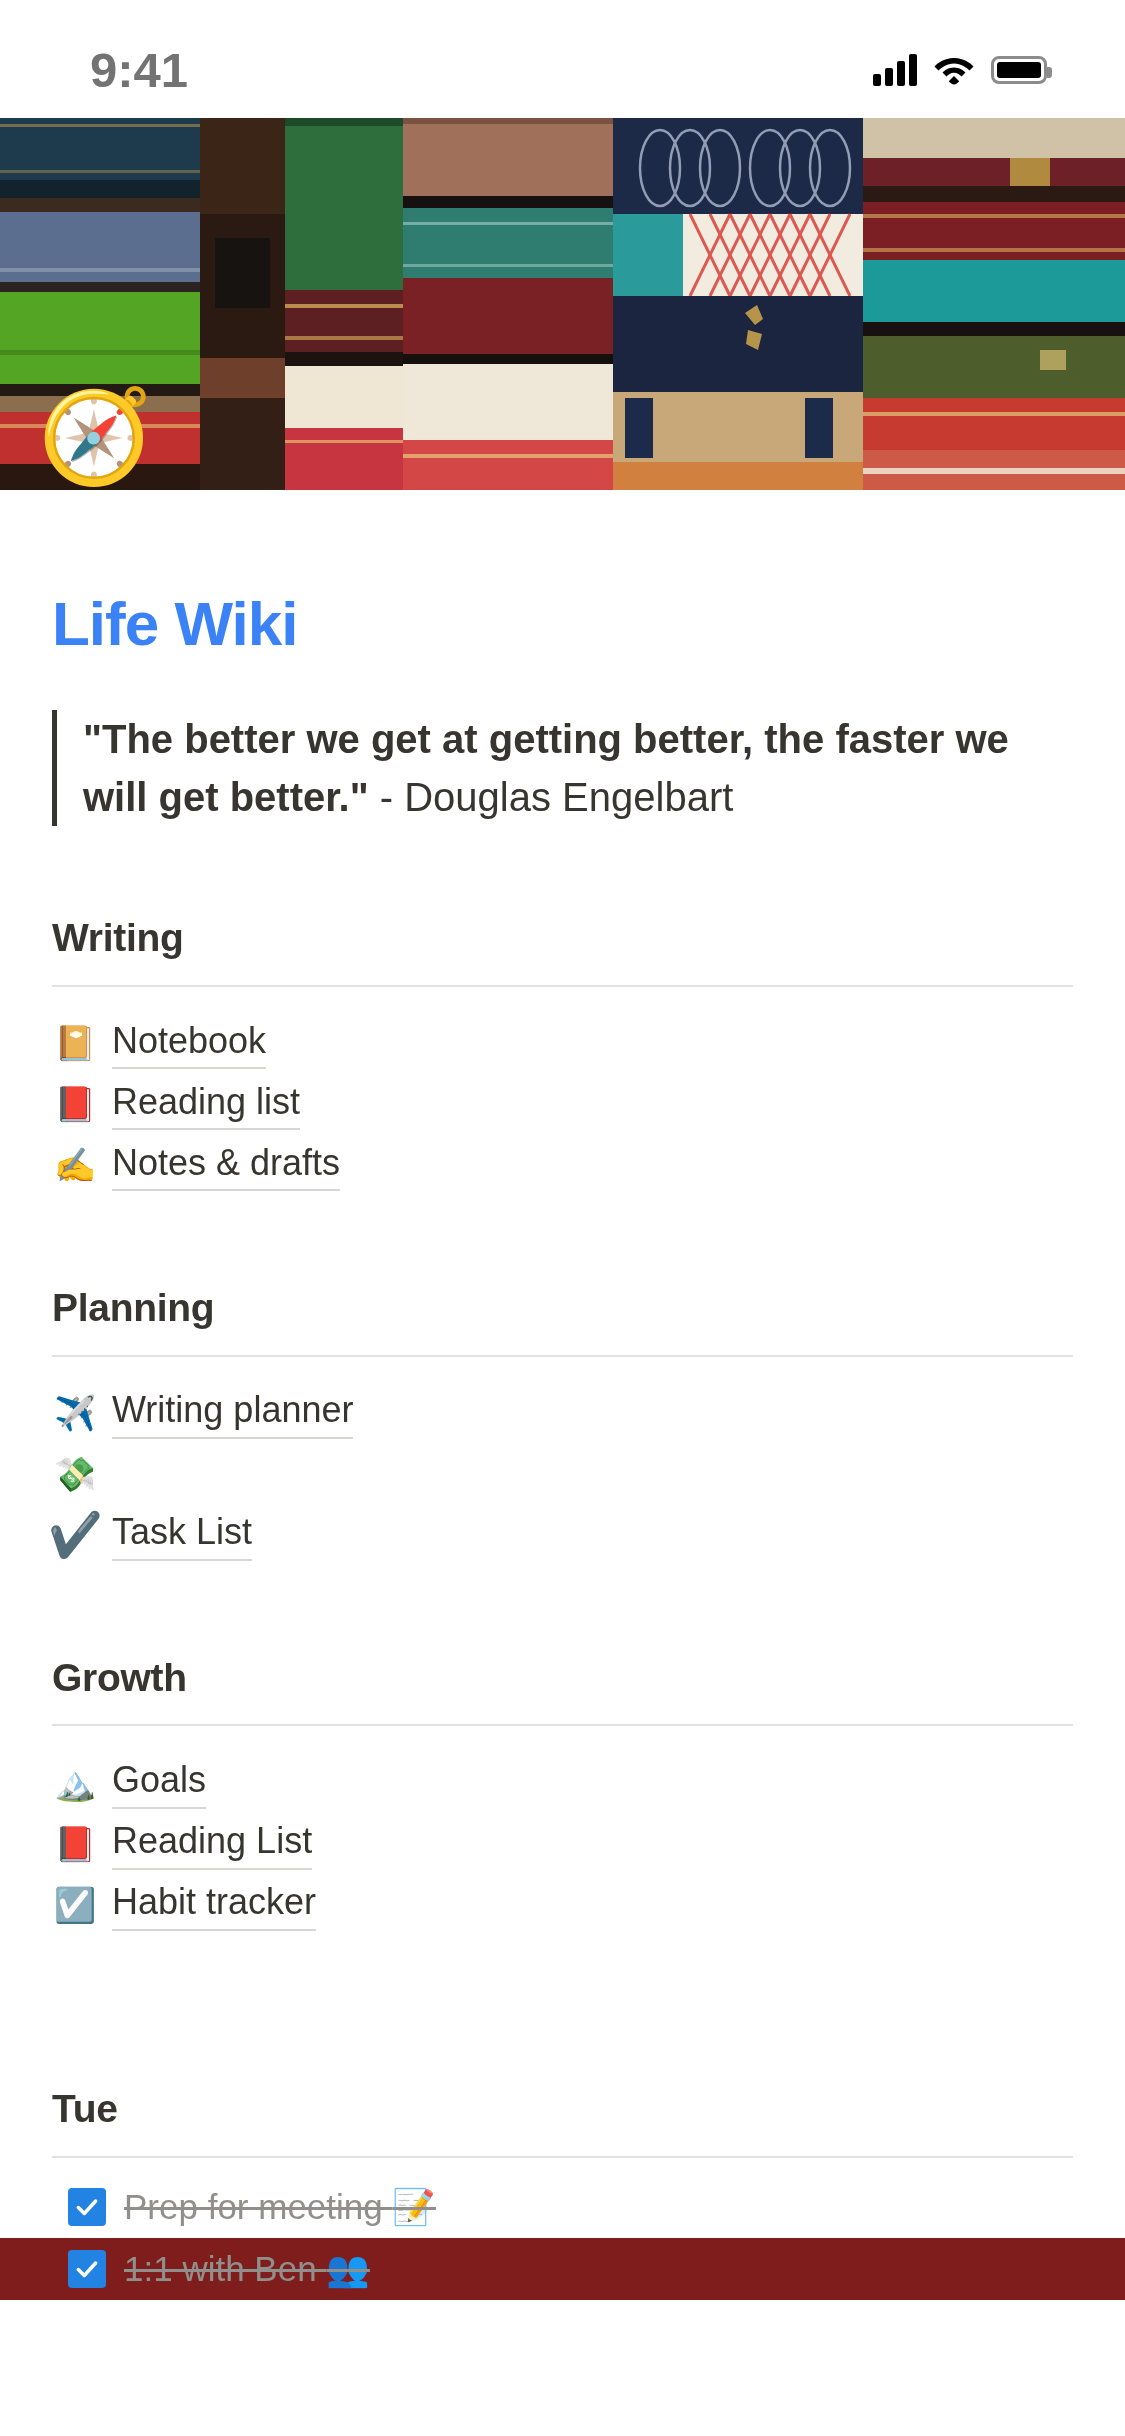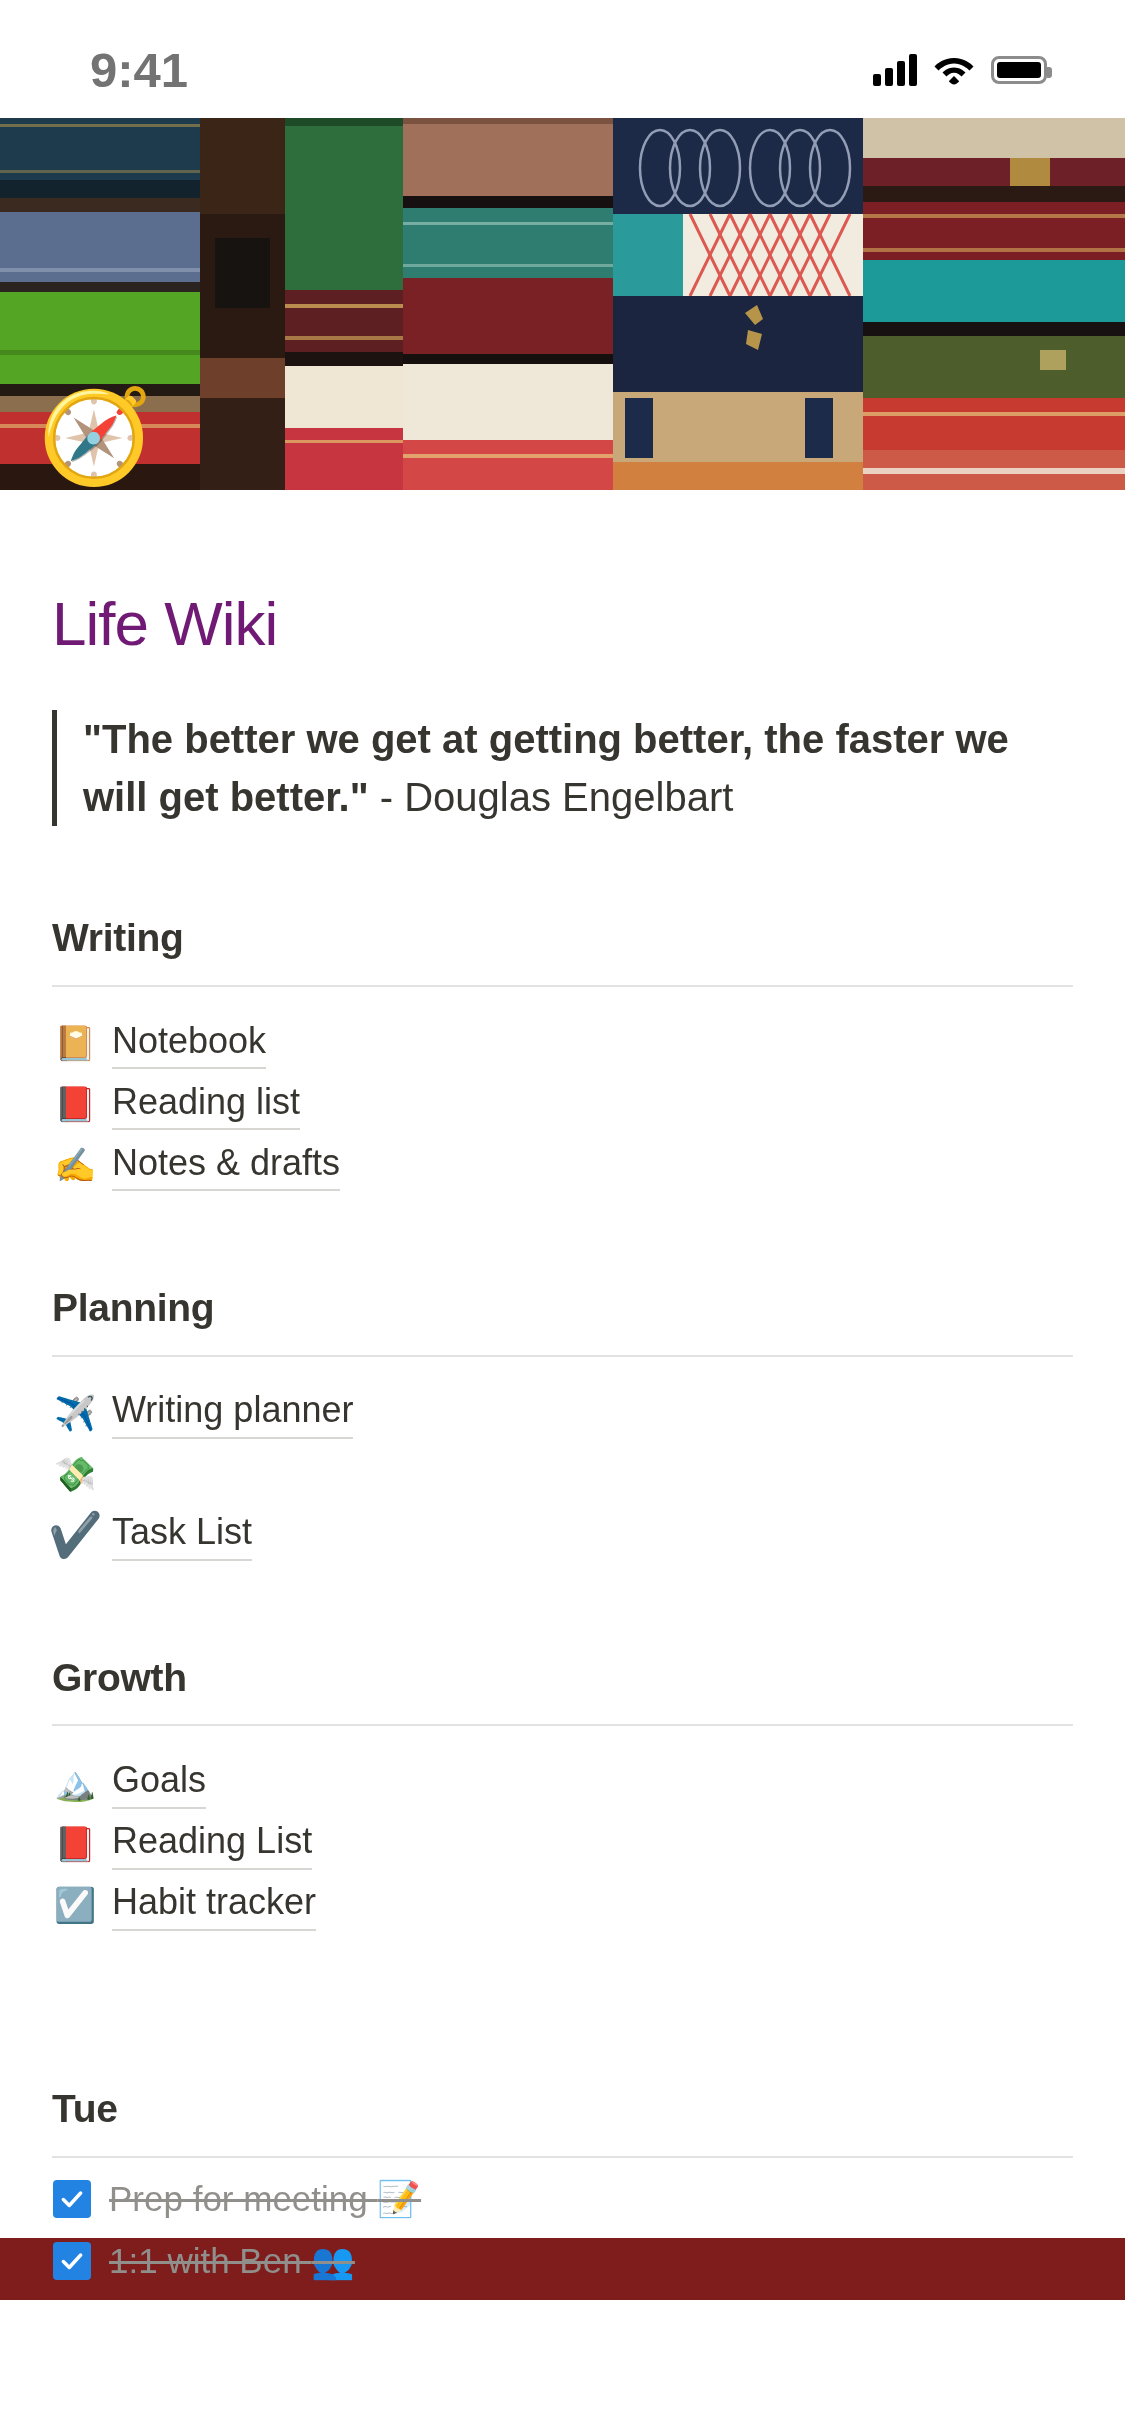--- a/index.html
+++ b/index.html
@@ -54,21 +54,21 @@
     width:96px; height:96px;
     font-size:92px; line-height:96px;
     z-index:5;
   }
 
   
   .content { position:absolute; top:490px; left:0; width:1125px; }
   .inner { padding:0 52px; }
 
   .page-title {
-    font-size:62px; font-weight:normal; color:#701a75;
+    font-size:62px; font-weight:bold; color:#3b82f6;
     letter-spacing:-1px; line-height:1.1;
     margin-top:100px;
   }
 
   
   .quote {
     margin-top:52px; padding-left:26px;
     border-left:5px solid #37352F;
     font-size:40px; line-height:1.45; color:#37352F;
   }
@@ -100,22 +100,22 @@
     font-size:36px; color:#37352F; line-height:1.3;
     border-bottom:2px solid #D7D6D3;
     padding-bottom:3px;
     text-align:center;
   }
 
   
   .todo-section { margin-top:150px; }
   .todos { margin-top:18px; }
   .todo-row {
-    display:flex; align-items:flex-start;
-    height:62px; padding-left:1px;
+    display:flex; align-items:center;
+    height:62px; padding-left:16px;
   }
   .todo-row.hl { background:#7f1d1d; }
   .checkbox {
     width:38px; height:38px; min-width:38px;
     background:#2383E2; border-radius:4px;
     margin-right:18px; margin-left:0;
     display:flex; align-items:center; justify-content:center;
   }
   .checkbox svg { width:26px; height:26px; display:block; }
   .todo-text {

